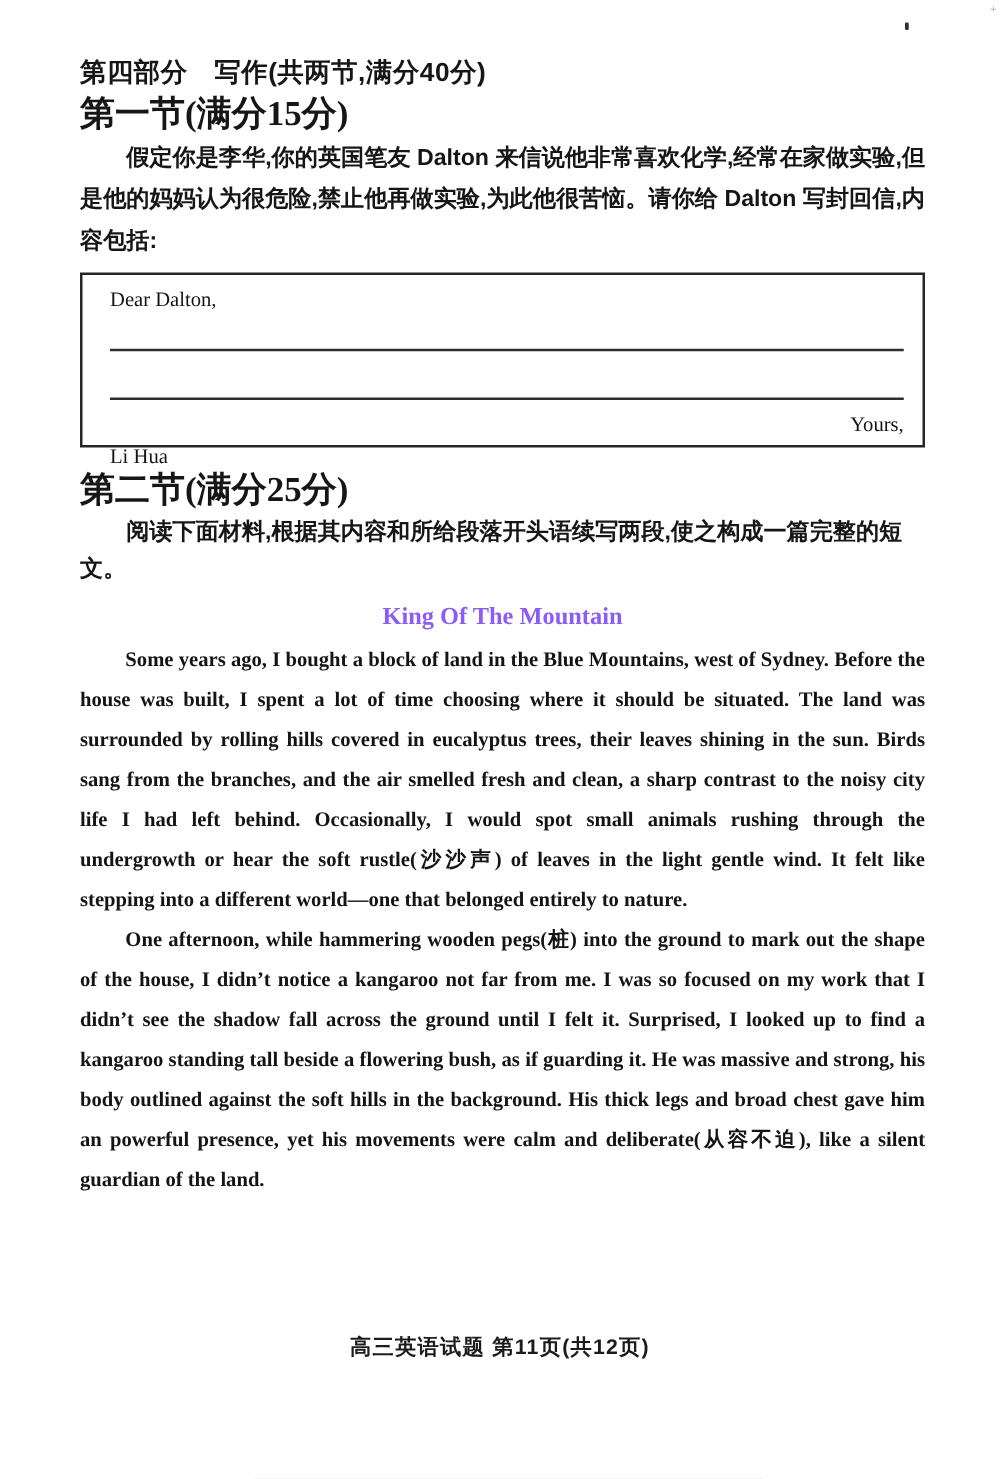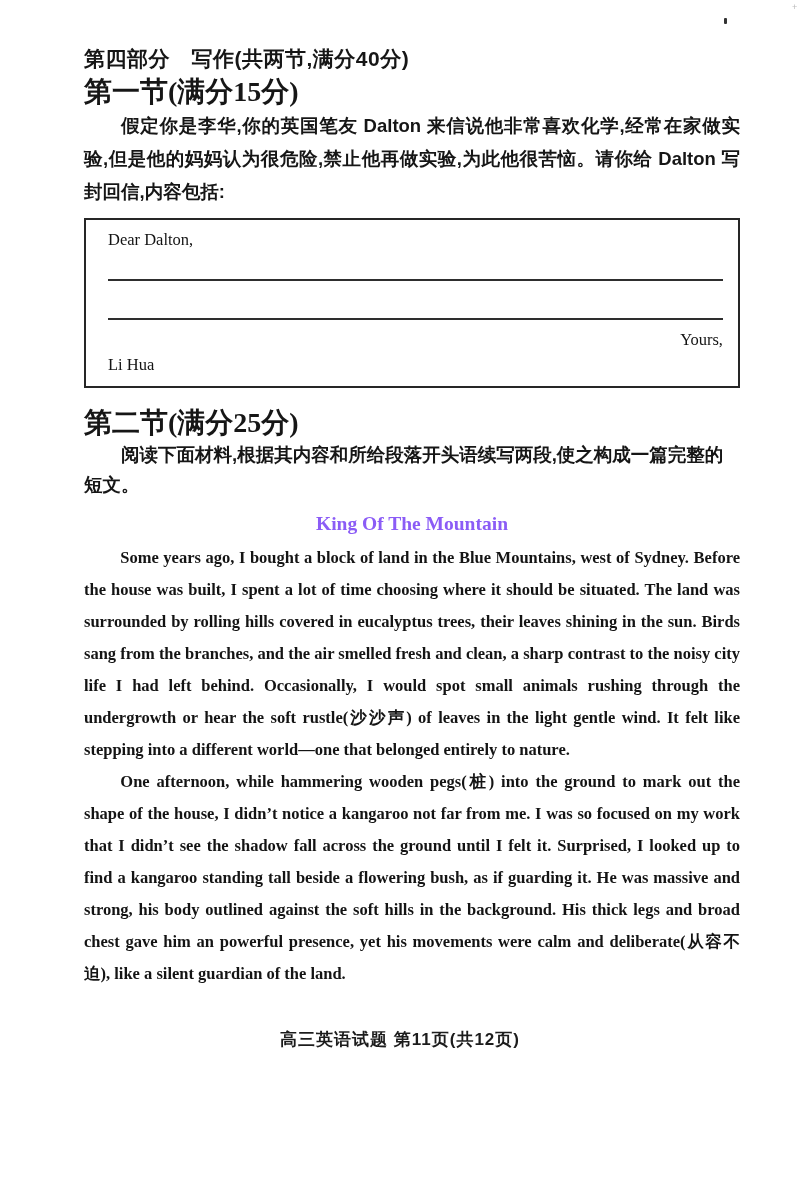--- a/index.html
+++ b/index.html
@@ -11,21 +11,21 @@
     position: relative;
     width: 800px;
     height: 1183px;
     margin: 0 auto;
     background: #ffffff;
     color: #1b1b1b;
     overflow: hidden;
     font-family: "Liberation Sans", sans-serif;
   }
   .content {
-    padding: 46px 60px 0 84px;
+    padding: 46px 60px 0 64px;
   }
   .cn {
     font-family: "Liberation Sans", sans-serif;
     font-weight: 700;
     color: #161616;
   }
   h1.part-heading {
     font-size: 21px;
     line-height: 26px;
     margin: 0;
@@ -51,21 +51,21 @@
   }
   p.cn-item {
     font-size: 18.5px;
     line-height: 29px;
     margin: 0;
     padding-left: 28px;
   }
   .letter-box {
     box-sizing: border-box;
     margin-top: 10px;
-    height: 170px;
+    height: 140px;
     border: 2px solid #262626;
     padding: 9px 15px 6px 22px;
     font-family: "Liberation Serif", serif;
     font-size: 16.5px;
     color: #141414;
   }
   .salutation {
     margin: 0;
     line-height: 22px;
   }
@@ -109,21 +109,21 @@
     font-size: 16.5px;
     line-height: 32px;
     margin: 0;
     text-align: justify;
     text-indent: 2.2em;
     color: #141414;
     font-weight: bold;
   }
   .footer {
     position: absolute;
-    top: 1028px;
+    top: 1066px;
     left: 0;
     width: 100%;
     text-align: center;
   }
   .footer span {
     font-size: 17px;
     font-weight: 700;
     letter-spacing: 1px;
     color: #1c1c1c;
   }

